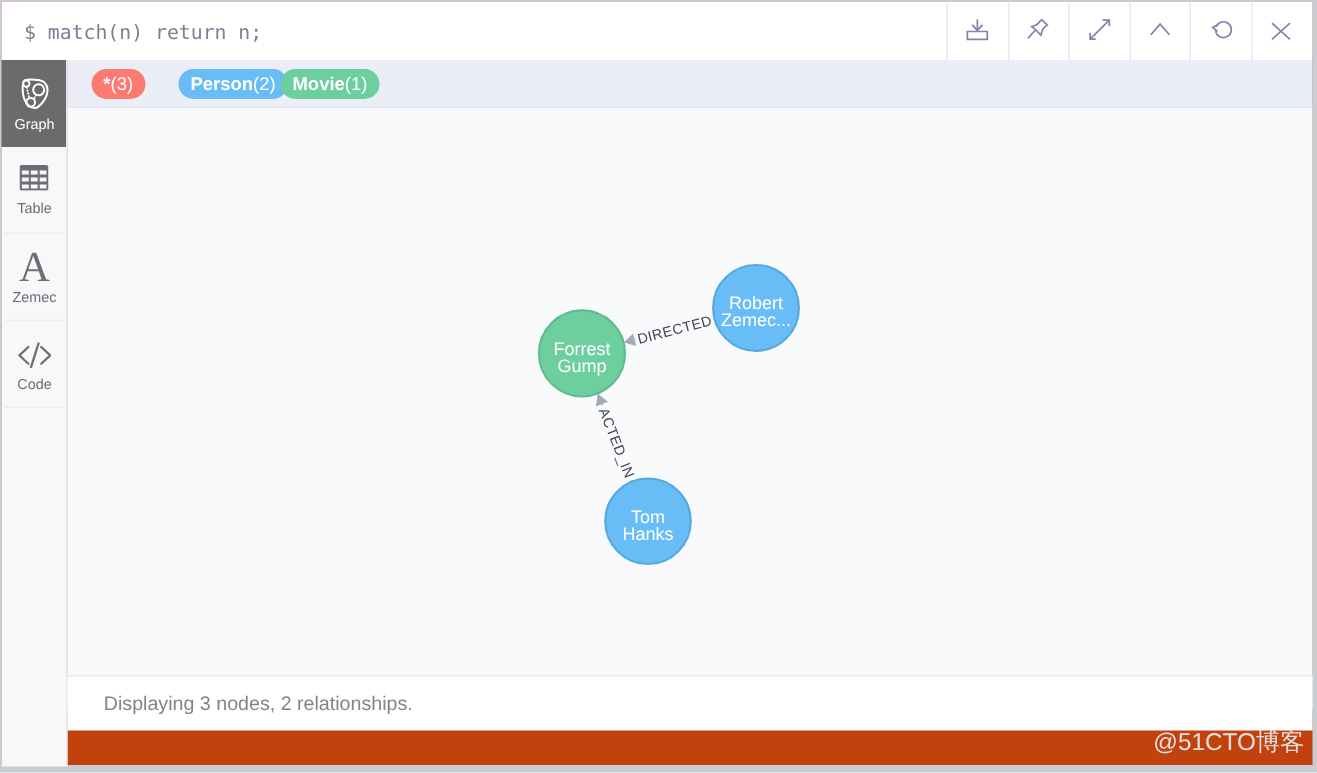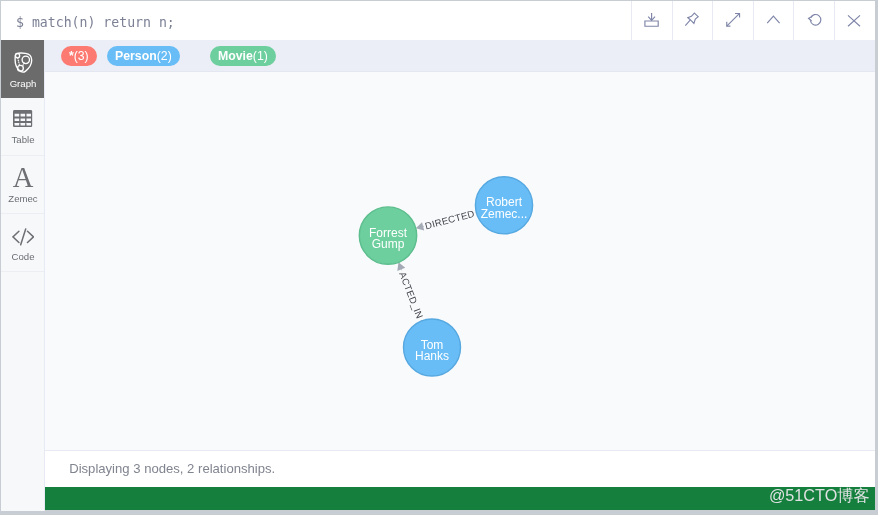--- a/index.html
+++ b/index.html
@@ -1,18 +1,18 @@
 <!DOCTYPE html>
 <html><head>
 <meta charset="utf-8">
 <style>
   html,body{margin:0;padding:0;}
   body{width:878px;height:515px;background:#fff;font-family:"Liberation Sans",sans-serif;overflow:hidden;}
   .frame{position:absolute;left:0;top:0;width:878px;height:515px;background:#c8ccd3;}
-  .card{position:absolute;left:1px;top:1px;width:874px;height:509px;background:#15803d;}
+  .card{position:absolute;left:1px;top:1px;width:874px;height:509px;background:#c2410c;}
   
   .qbar{position:absolute;left:0;top:0;width:874px;height:38.5px;background:#fff;}
   .qtext{position:absolute;left:15px;top:13.5px;font-family:"DejaVu Sans Mono",monospace;font-size:13.2px;color:#7c8094;letter-spacing:0px;white-space:pre;}
   .btns{position:absolute;right:1px;top:0;height:39px;display:flex;}
   .tbtn{width:40.5px;height:39px;border-left:1px solid #e7eaf3;display:flex;align-items:center;justify-content:center;box-sizing:border-box;}
   .tbtn svg{display:block;}
   
   .bodyrow{position:absolute;left:0;top:38.5px;width:874px;height:471.5px;}
   .sidebar{position:absolute;left:0;top:0;width:44px;height:471.5px;background:#f7f8fa;border-right:1px solid #e7eaf3;box-sizing:border-box;}
   .sitem{position:relative;height:58px;border-bottom:1px solid #eceef4;box-sizing:border-box;}
@@ -140,22 +140,22 @@
                 <path fill="none" stroke="#6d6f73" stroke-width="1.5" stroke-linecap="round" stroke-linejoin="miter" d="M15.5 3.3 L21.5 8.9 L15.5 14.5"></path>
                 <path fill="none" stroke="#6d6f73" stroke-width="1.5" stroke-linecap="round" d="M13.7 0.9 L8.7 16.7"></path>
               </svg>
             </span>
             <span class="lbl" style="top:37.1px">Code</span>
           </div>
         </div>
     <div class="main">
       <div class="legend">
             <div class="chip" style="background: rgb(252, 122, 113); left: 15.9px;"><span>*</span><span class="cnt">(3)</span></div>
-            <div class="chip" style="background: rgb(104, 189, 246); left: 62px;"><span>Person</span><span class="cnt">(2)</span></div>
-            <div class="chip" style="background: rgb(109, 206, 158); left: 165px; text-align: center;"><span>Movie</span><span class="cnt">(1)</span></div>
+            <div class="chip" style="background: rgb(104, 189, 246); left: 74px;"><span>Person</span><span class="cnt">(2)</span></div>
+            <div class="chip" style="background: rgb(109, 206, 158); left: 142px; text-align: center;"><span>Movie</span><span class="cnt">(1)</span></div>
           </div>
       <div class="canvas"><svg width="830" height="403" viewBox="0 0 830 403">
               <g>
                 <line x1="431.33" y1="140.53" x2="430.66" y2="140.70" stroke="#a5abb6" stroke-width="1"></line>
                 <line x1="378.80" y1="154.25" x2="378.12" y2="154.43" stroke="#a5abb6" stroke-width="1"></line>
                 <path d="M 370.77 156.35 L 377.03 150.27 L 379.21 158.59 Z" fill="#a5abb6"></path>
                 <text class="reltext" x="404.73" y="147.48" transform="rotate(345.36 404.73 147.48)" dy="3.6" text-anchor="middle">DIRECTED</text>
               </g>
               <g>
                 <line x1="376.57" y1="248.98" x2="376.23" y2="248.12" stroke="#a5abb6" stroke-width="1"></line>

